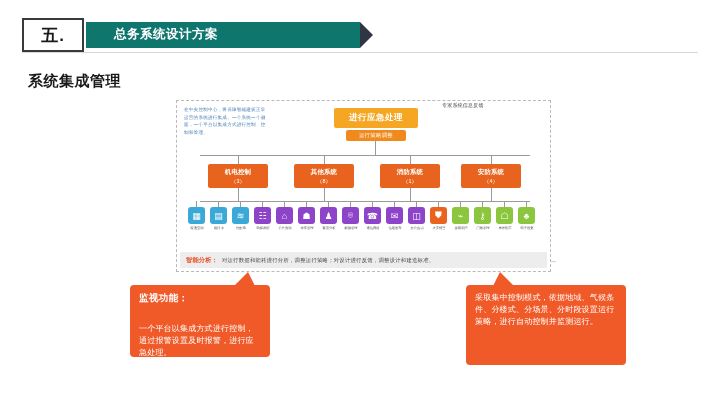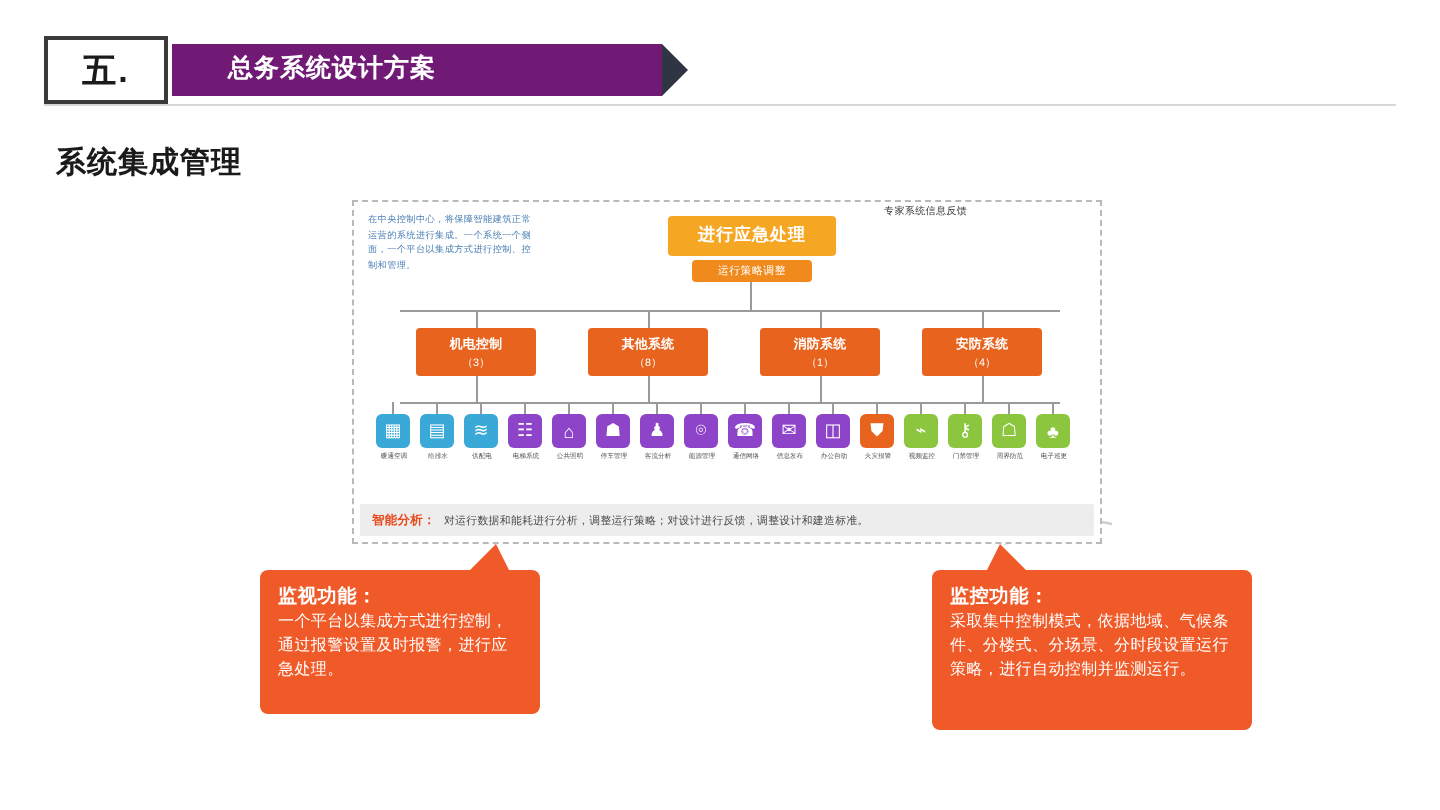--- a/index.html
+++ b/index.html
@@ -1,21 +1,21 @@
 <!DOCTYPE html>
 <html><head>
 <meta charset="utf-8">
 <style>
   html,body{margin:0;padding:0;}
   body{width:720px;height:405px;background:#ffffff;font-family:"Liberation Sans","DejaVu Sans",sans-serif;overflow:hidden;position:relative;}
 
   
   .header{position:absolute;left:0;top:18px;width:100%;height:34px;}
   .hdr-num{position:absolute;left:22px;top:0;width:62px;height:34px;border:2px solid #3a3a3a;box-sizing:border-box;display:flex;align-items:center;justify-content:center;font-size:17px;font-weight:bold;color:#1a1a1a;letter-spacing:1px;}
-  .hdr-bar{position:absolute;left:86px;top:4px;width:245px;height:26px;background:#701a75;}
+  .hdr-bar{position:absolute;left:86px;top:4px;width:245px;height:26px;background:#0f766e;padding-left:29px;}
   .hdr-bar:after{content:"";position:absolute;right:-13px;top:0;border-left:13px solid #2f3542;border-top:13px solid transparent;border-bottom:13px solid transparent;}
   .hdr-bar span{position:absolute;left:28px;top:4px;color:#fff;font-size:12.5px;font-weight:bold;letter-spacing:.5px;}
   .hdr-rule{position:absolute;left:22px;top:52px;width:676px;height:1px;background:#d8d8d8;}
 
   
   .sect-title{position:absolute;left:28px;top:72px;font-size:15px;font-weight:bold;color:#1a1a1a;letter-spacing:.5px;}
 
   
   .diagram{position:absolute;left:176px;top:100px;width:375px;height:180px;}
   .dashed-box{position:absolute;left:0;top:0;width:375px;height:172px;border:1px dashed #b9b9b9;box-sizing:border-box;background:#fff;}
@@ -45,21 +45,21 @@
   .icon-sq{width:17px;height:17px;border-radius:3px;display:flex;align-items:center;justify-content:center;font-size:9px;color:#fff;}
   .icon-lbl{margin-top:2px;font-size:3.3px;color:#555;text-align:center;line-height:4.2px;letter-spacing:0;}
   .icon-stem{position:absolute;left:8px;top:-6px;width:1.2px;height:6px;background:#9a9a9a;}
 
   .analysis{position:absolute;left:4px;top:152px;width:367px;height:16px;background:#ededed;display:flex;align-items:center;border-radius:1px;}
   .analysis .tag{color:#e8491d;font-size:6.2px;font-weight:bold;margin-left:6px;letter-spacing:.2px;}
   .analysis .txt{color:#4a4a4a;font-size:5.4px;margin-left:4px;letter-spacing:.2px;}
 
   
   .callout{position:absolute;border-radius:4px;color:#fff;padding:7px 9px 8px 9px;box-sizing:border-box;}
-  .callout .ttl{font-size:9.5px;font-weight:bold;letter-spacing:.4px;margin-bottom:0;}
+  .callout .ttl{font-size:9.5px;font-weight:bold;letter-spacing:.4px;margin-bottom:18px;}
   .callout .body{font-size:8px;line-height:12px;letter-spacing:.2px;}
   .co-left{left:130px;top:285px;width:140px;height:72px;background:#f05a28;}
   .co-right{left:466px;top:285px;width:160px;height:80px;background:#f05a28;}
 
   .tail{position:absolute;width:0;height:0;}
   .tail-l{left:232px;top:272px;border-left:16px solid transparent;border-right:8px solid transparent;border-bottom:16px solid #f05a28;}
   .tail-r{left:492px;top:272px;border-left:8px solid transparent;border-right:16px solid transparent;border-bottom:16px solid #f05a28;}
 
   svg.lines{position:absolute;left:0;top:0;width:720px;height:405px;pointer-events:none;}
 </style>
@@ -217,15 +217,14 @@
 </div>
 
 <div class="tail tail-l"></div>
 <div class="callout co-left">
   <div class="ttl">监视功能：</div>
   <div class="body">一个平台以集成方式进行控制，通过报警设置及时报警，进行应急处理。</div>
 </div>
 
 <div class="tail tail-r"></div>
 <div class="callout co-right">
-  <div class="ttl">监控功能：</div>
   <div class="body">采取集中控制模式，依据地域、气候条件、分楼式、分场景、分时段设置运行策略，进行自动控制并监测运行。</div>
 </div>
 
 </body></html>

